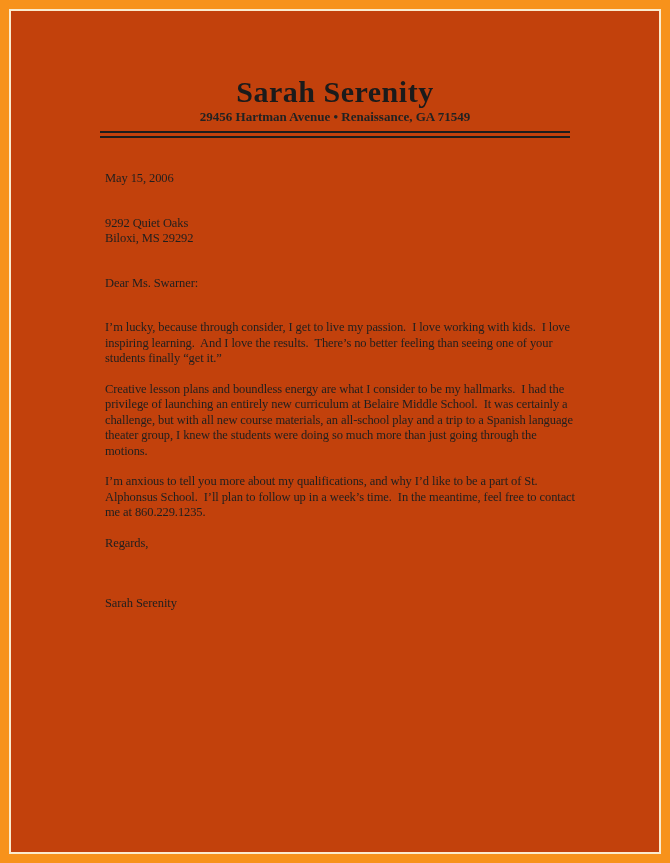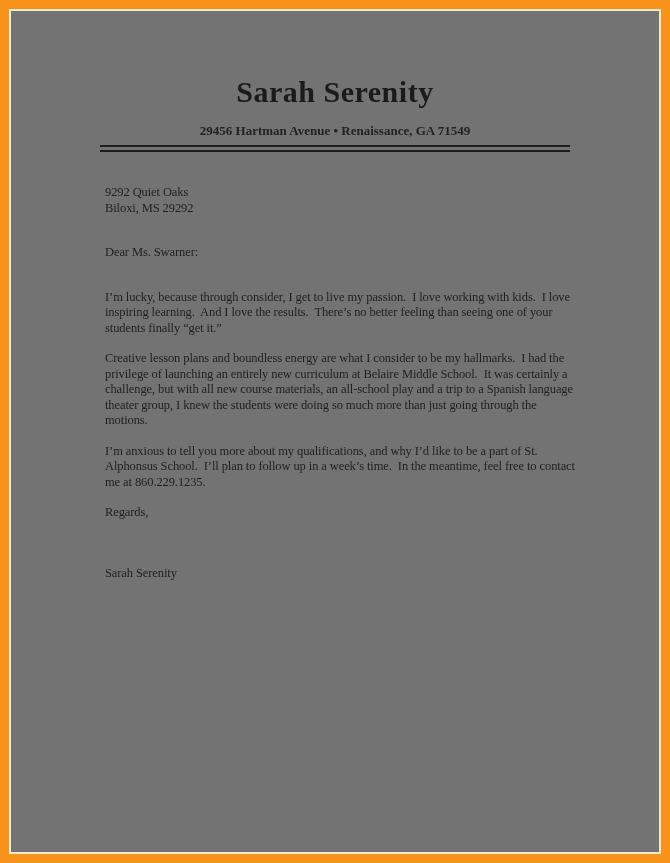--- a/index.html
+++ b/index.html
@@ -1,40 +1,40 @@
 <!DOCTYPE html>
 <html><head>
 <meta charset="utf-8">
 <style>
   html, body { margin: 0; padding: 0; background: #ffffff; }
   .frame {
     position: relative;
     width: 670px;
     height: 863px;
     box-sizing: border-box;
-    background: #737373;
+    background: #c2410c;
     border: 9px solid #F7921B;
     box-shadow: inset 0 0 0 2px #FBEBCD;
     overflow: hidden;
     font-family: "Liberation Serif", "DejaVu Serif", serif;
     color: #1f1f1f;
   }
   .doc { padding-top: 68px; }
 
   .letterhead { text-align: center; }
   .letterhead .name {
     margin: 0;
     font-size: 30px;
     line-height: 30px;
     font-weight: 700;
     letter-spacing: 0.5px;
     color: #1b1b1b;
   }
   .letterhead .addr {
-    margin-top: 17px;
+    margin-top: 3px;
     font-size: 13px;
     line-height: 14px;
     font-weight: 700;
     color: #222222;
   }
   .double-rule {
     width: 470px;
     margin: 7px auto 0 auto;
     height: 3px;
     border-top: 2px solid #1d1d1d;
@@ -62,20 +62,21 @@
 <div class="frame">
   <div class="doc">
 
     <header class="letterhead">
       <h1 class="name">Sarah Serenity</h1>
       <div class="addr">29456 Hartman Avenue • Renaissance, GA 71549</div>
       <div class="double-rule"></div>
     </header>
 
     <main class="content">
+      <p class="date">May 15, 2006</p>
 
       <p class="recipient">
         <span>9292 Quiet Oaks</span><br>
         <span>Biloxi, MS 29292</span>
       </p>
 
       <p class="salutation">Dear Ms. Swarner:</p>
 
       <p class="para">I’m lucky, because through consider, I get to live my passion.  I love working with kids.  I love inspiring learning.  And I love the results.  There’s no better feeling than seeing one of your students finally “get it.”</p>
       <p class="para">Creative lesson plans and boundless energy are what I consider to be my hallmarks.  I had the privilege of launching an entirely new curriculum at Belaire Middle School.  It was certainly a challenge, but with all new course materials, an all-school play and a trip to a Spanish language theater group, I knew the students were doing so much more than just going through the motions.</p>

